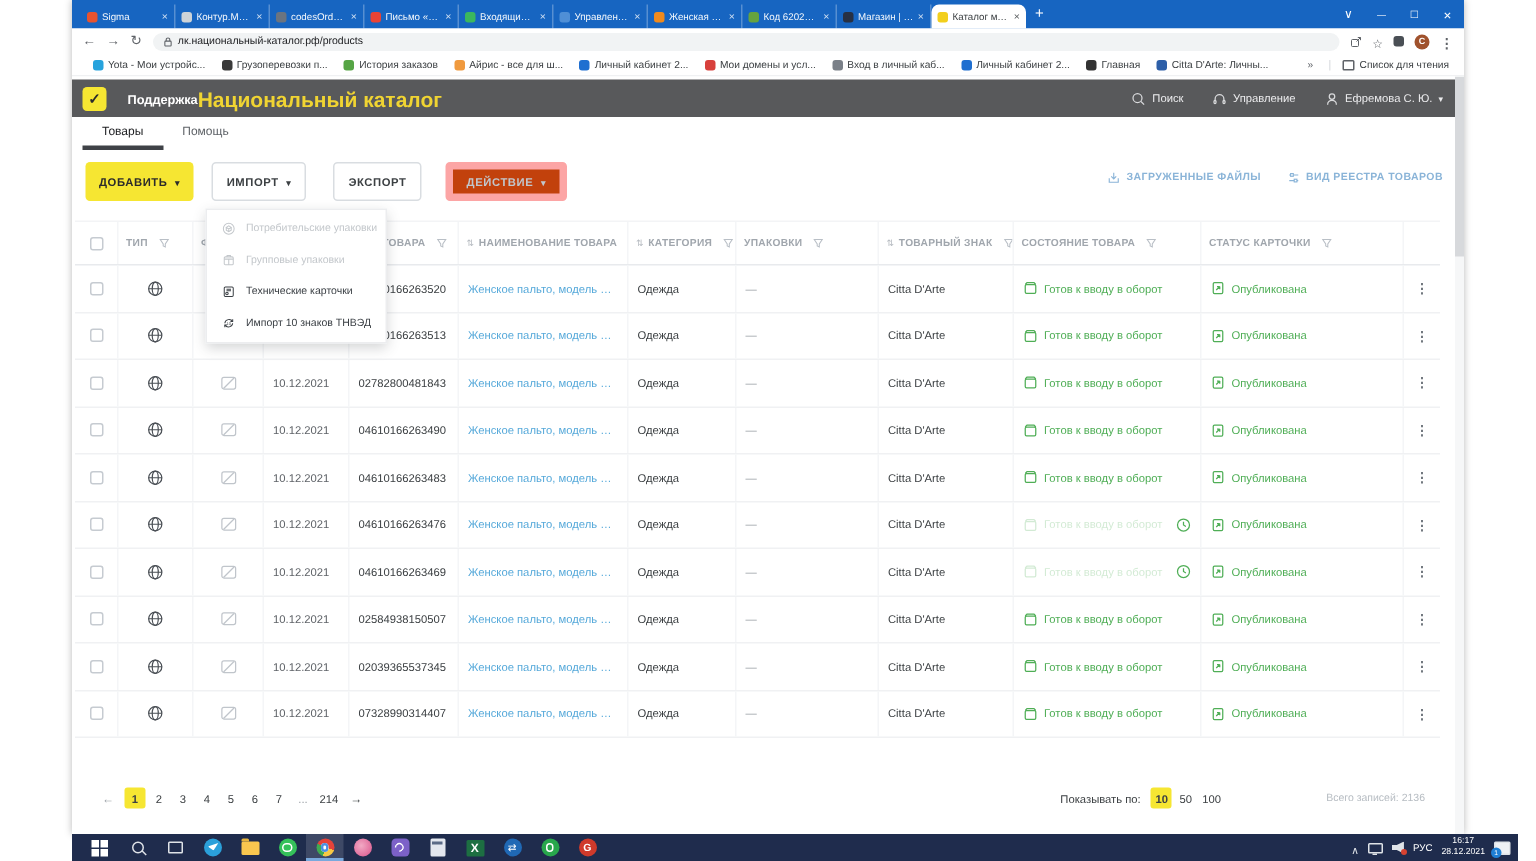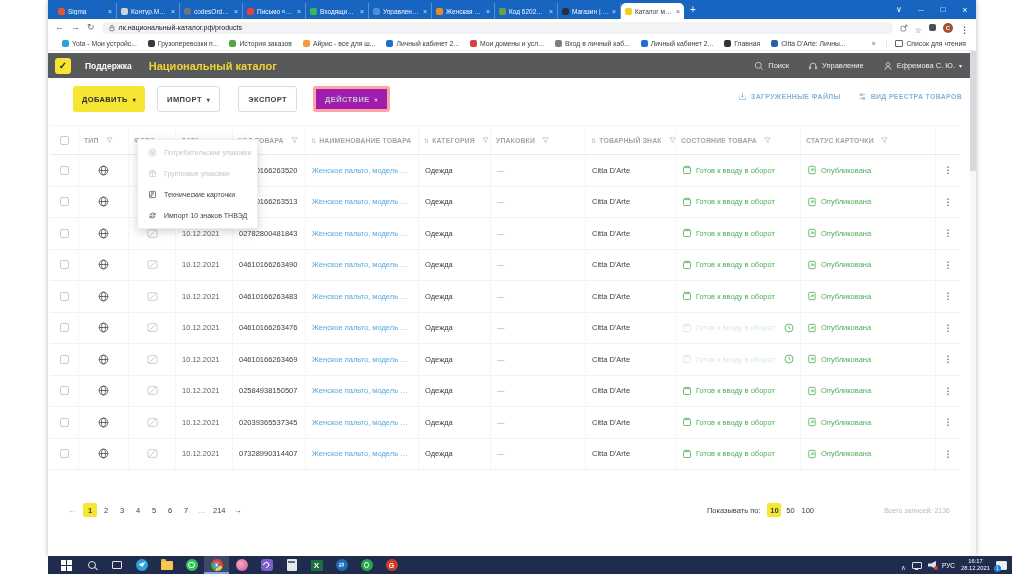--- a/index.html
+++ b/index.html
@@ -37,36 +37,36 @@
   .bm-spacer{flex:1}
   .g-over::before{content:"»";color:#5f6368}
   .readlist{display:flex;align-items:center;gap:3px;border-left:1px solid #e3e5e8;padding-left:8px}
   .rl-ico{width:8px;height:7px;border:1px solid #5f6368;border-radius:1px}
   
   .page{position:relative;flex:1;background:#fff;overflow:hidden}
   .appheader{margin-top:2px;height:25px;background:#58595b;display:flex;align-items:center;padding:0 14px 0 7px}
   .logo{width:16px;height:16px;background:#f6e632;border-radius:3px;display:flex;align-items:center;justify-content:center;color:#2b2b2b;font-size:10px;font-weight:bold}
   .g-check::before{content:"✓"}
   .brand{color:#fff;font-weight:bold;font-size:8.5px;margin-left:14px}
-  .apptitle{color:#f0d432;font-weight:bold;font-size:11px;margin-left:17px}
+  .apptitle{color:#f0d432;font-weight:bold;font-size:14px;}
   .hright{margin-left:auto;display:flex;align-items:center;gap:19px;color:#ececee;font-size:7.5px}
   .hitem{display:flex;align-items:center;gap:4px}
   .hico{width:10px;height:10px;color:#d9dadc}
   .hico svg{width:10px;height:10px;fill:none;stroke:currentColor;stroke-width:1}
   .g-chevdown::before{content:"▾";font-size:6px}
   .apptabs{height:22px;display:flex;align-items:stretch;padding-left:7px}
   .apptab{padding:5px 13px 0;font-size:8px;color:#5f6368;border-bottom:3px solid transparent}
   .apptab.active{color:#202124;border-bottom-color:#3f4247}
   
-  .actions{display:flex;align-items:flex-start;padding:8px 14px 0 25px;height:38px}
+  .actions{display:flex;align-items:flex-start;padding:8px 14px 0 9px;height:38px}
   .btn{font-size:7.5px;font-weight:bold;letter-spacing:.4px;border-radius:3px;padding:0 9px;height:26px;display:flex;align-items:center;gap:5px;white-space:nowrap}
   .btn-add{background:#f6e632;color:#2b2b2b;margin-right:12px}
   .btn-import{border:1px solid #d9dde1;color:#3c4043;background:#fff;margin-right:18px}
   .btn-export{border:1px solid #d9dde1;color:#3c4043;background:#fff;margin-right:16px}
-  .btn-action{border:3px solid #fca5a5;color:#c1c7cd;background:#a21caf}
+  .btn-action{border:5px solid #fca5a5;color:#c1c7cd;background:#c2410c}
   .toplinks{margin-left:auto;display:flex;gap:17px;padding-top:6px}
   .tlink{display:flex;align-items:center;gap:4px;color:#8ab4d8;font-size:7px;font-weight:bold;letter-spacing:.3px;white-space:nowrap}
   .tlink svg{width:9px;height:9px;fill:none;stroke:currentColor;stroke-width:1}
   
   .tablewrap{margin:9px 0 0 2px;width:910px}
   .thead,.row{display:grid;grid-template-columns:28px 50px 47px 57px 73px 113px 72px 95px 90px 125px 135px 25px}
   .thead{height:30px;border-bottom:1px solid #e8eaed;border-top:1px solid #f3f4f6}
   .th{display:flex;align-items:center;gap:3px;padding:0 5px;font-size:6.8px;font-weight:bold;color:#a0a6ad;letter-spacing:.2px;border-left:1px solid #f4f5f7;overflow:hidden;white-space:nowrap}
   .th:first-child{border-left:none}
   .th.center,.c.center{justify-content:center}
@@ -317,20 +317,24 @@
             <span class="hico"><svg viewBox="0 0 12 12">
                   <circle cx="6" cy="4" r="2.2"></circle>
                   <path d="M2.5 10.5a3.5 3.5 0 0 1 7 0"></path>
                 </svg></span>
             <span>Ефремова С. Ю.</span>
             <span class="g-chevdown"></span>
           </span>
         </div>
       </div>
 
+      <div class="apptabs">
+          <div class="apptab active">Товары</div>
+          <div class="apptab">Помощь</div>
+        </div>
 
       <div class="actions">
         <div class="btn btn-add">
           <span>ДОБАВИТЬ</span>
           <span class="g-chevdown"></span>
         </div>
         <div class="btn btn-import">
           <span>ИМПОРТ</span>
           <span class="g-chevdown"></span>
         </div>

